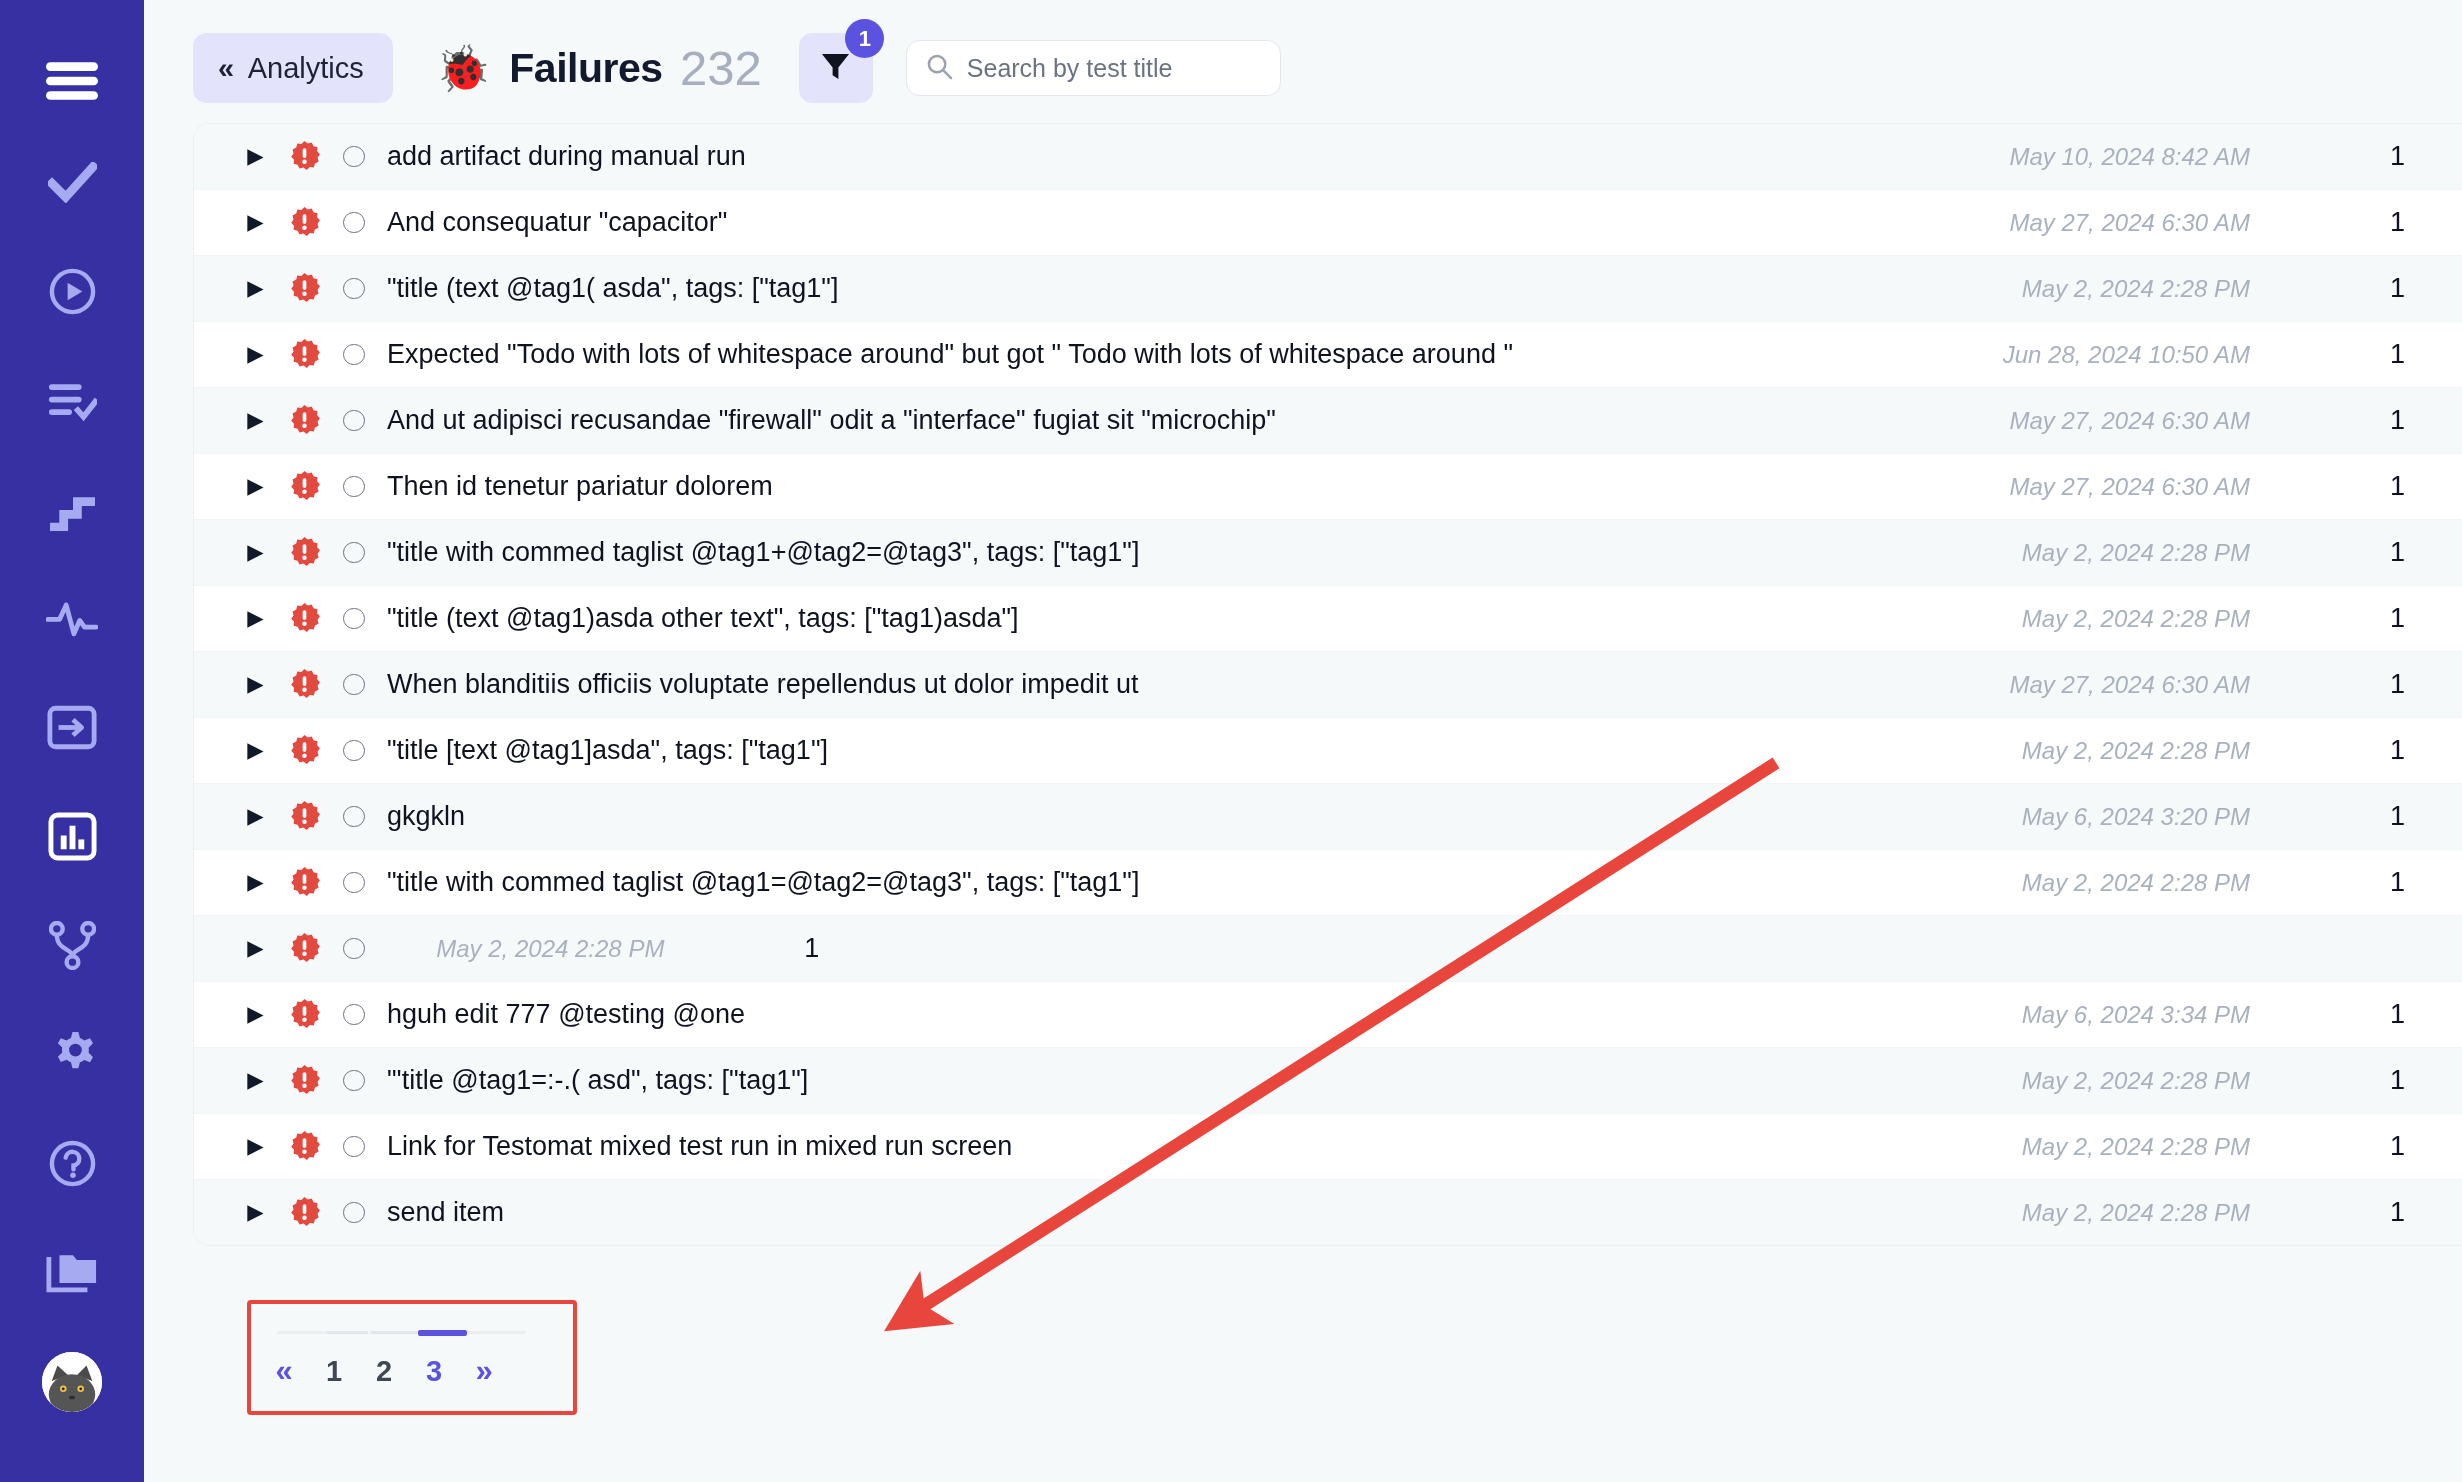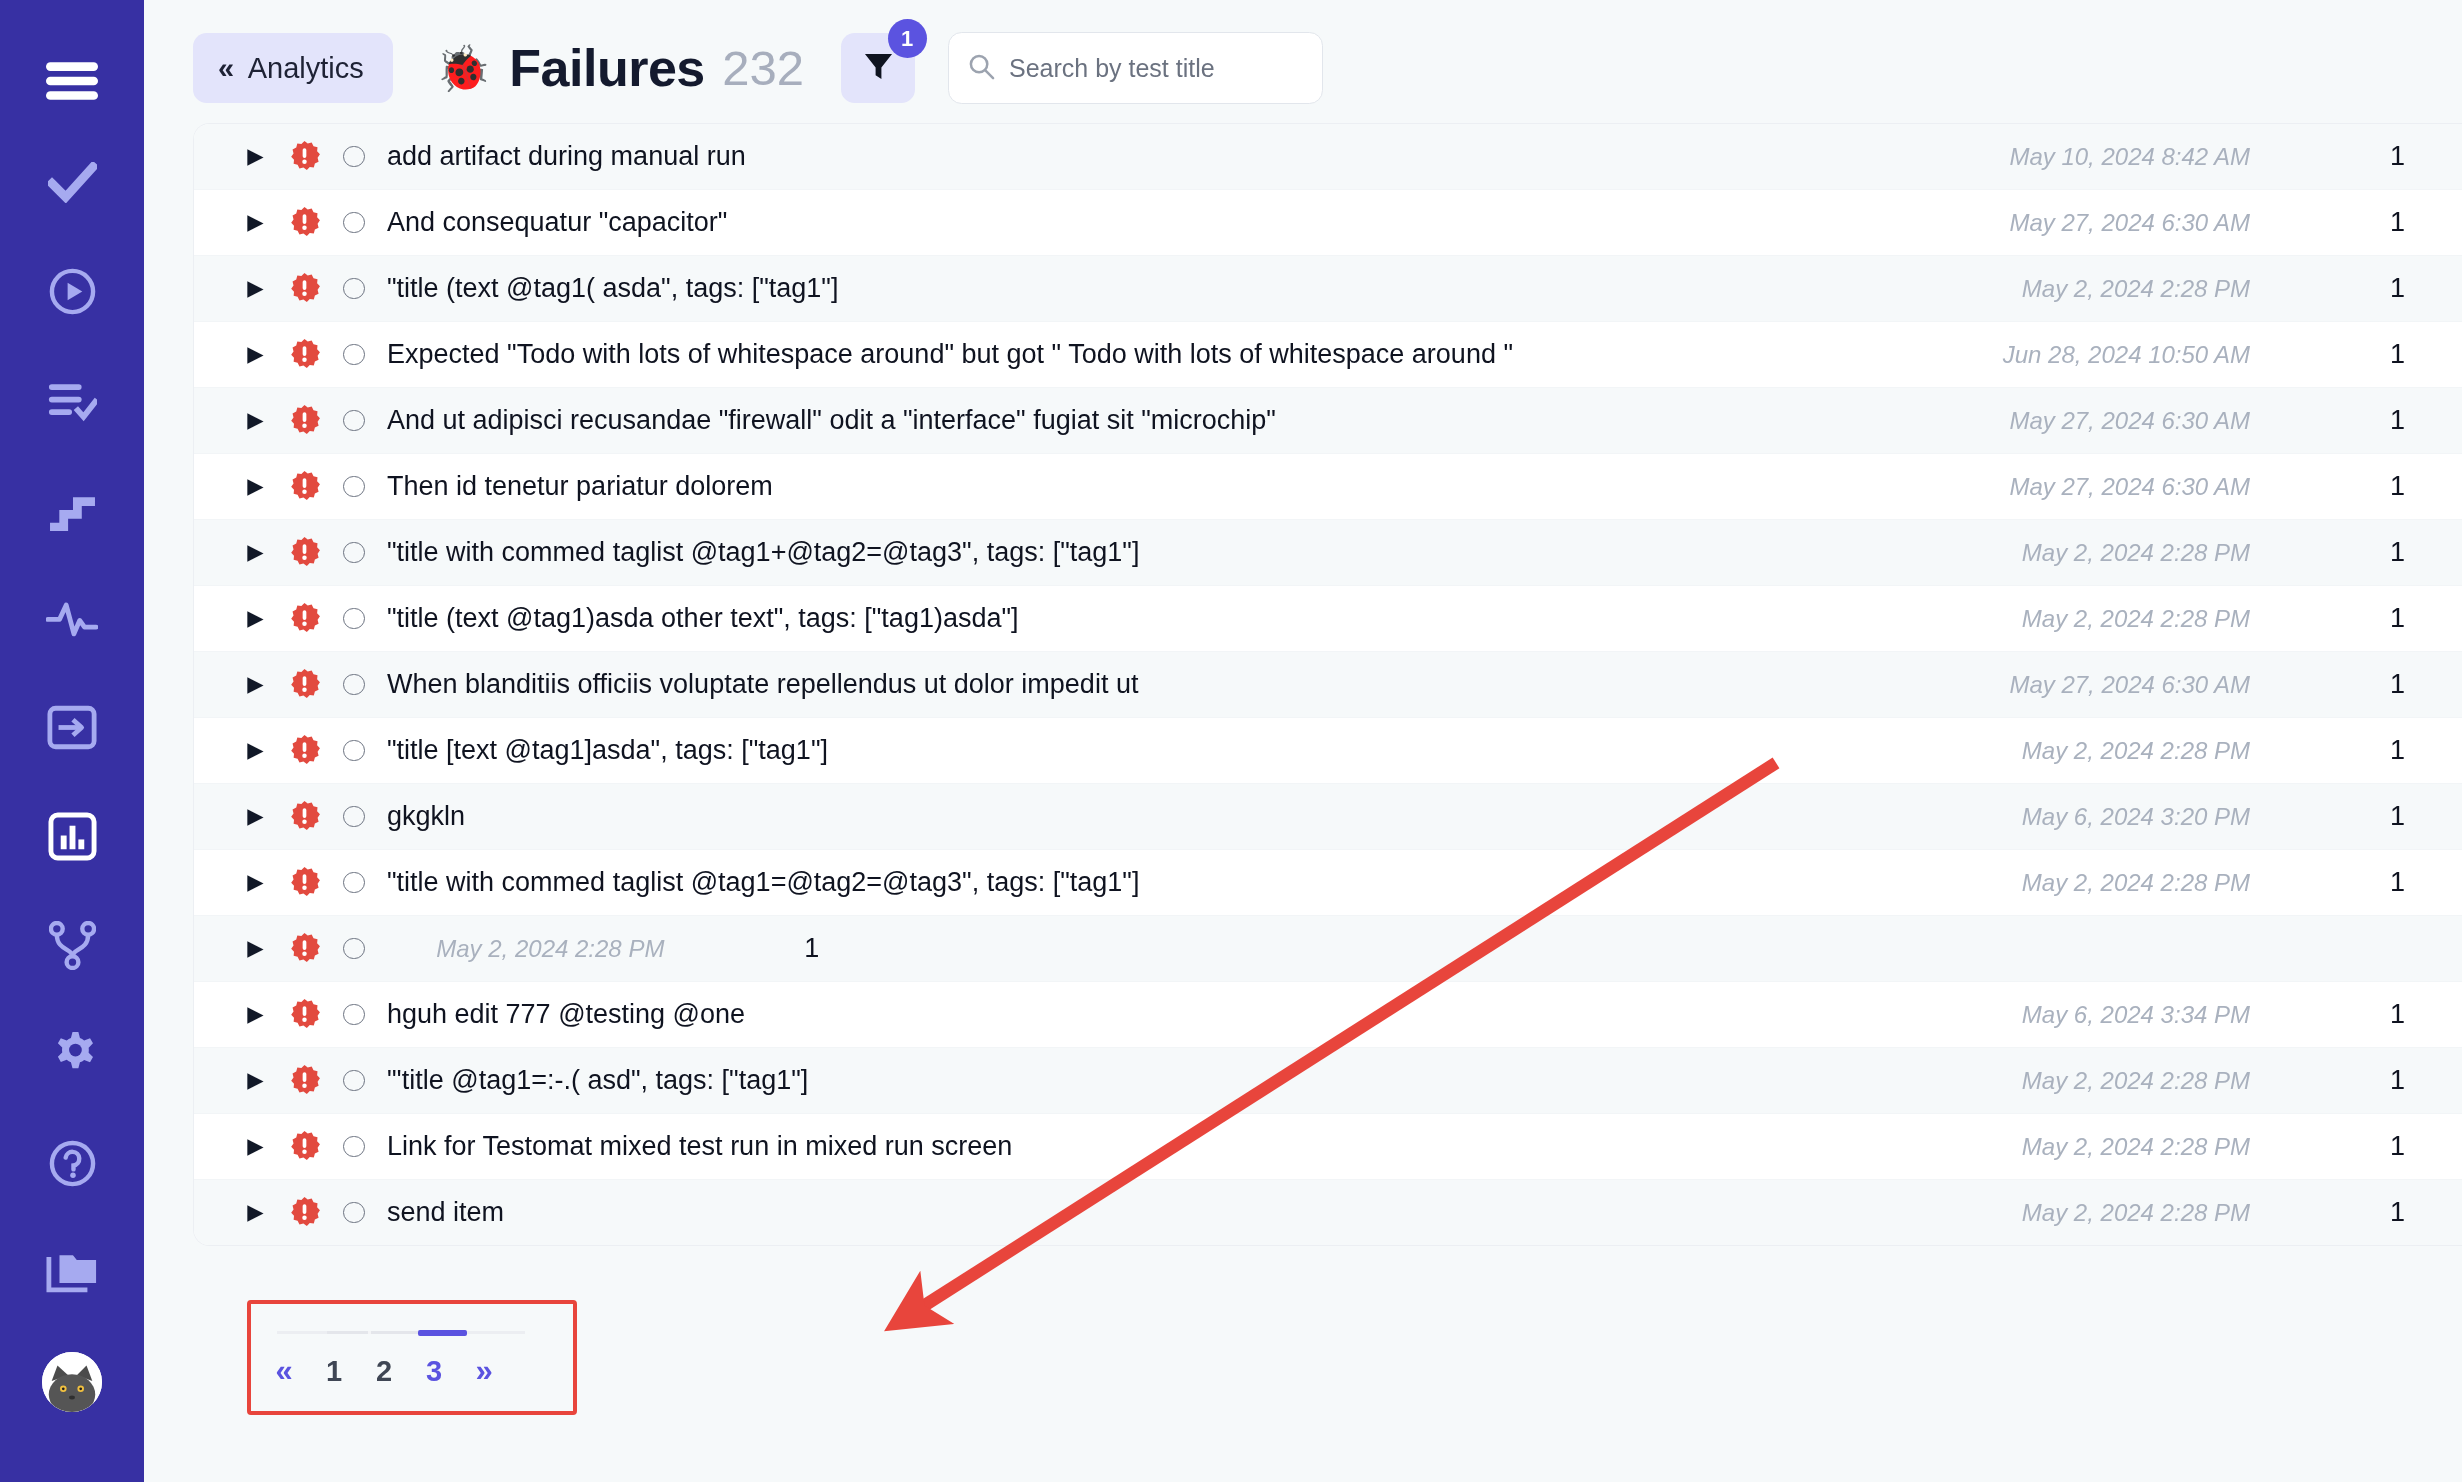--- a/index.html
+++ b/index.html
@@ -58,42 +58,42 @@
     cursor: pointer;
     border: none;
   }
   .analytics-btn .chev { font-size: 29px; line-height: 1; color:#1e2235; font-weight:600;}
   .title-wrap {
     display: flex; align-items: center; gap: 17.5px;
     margin-left: 43px;
   }
   .bug-emoji { font-size: 45px; line-height:1; }
   .title-main {
-    font-size: 52px; font-weight: 800; color: #141a2e; letter-spacing: -0.5px;
+    font-size: 41px; font-weight: 800; color: #141a2e; letter-spacing: -0.5px;
   }
   .title-count {
     font-size: 49px; font-weight: 400; color: #a7aebd;
   }
   .filter-wrap { position: relative; margin-left: 37px; }
   .filter-btn {
     width: 74px; height: 70px; border-radius: 13.6px;
     background: #e3e4fb;
     display: flex; align-items: center; justify-content: center;
     cursor: pointer; border: none;
   }
   .filter-badge {
     position: absolute; top: -13.6px; right: -11.6px;
     width: 39px; height: 39px; border-radius: 50%;
     background: #5b53e0; color: #fff;
     font-size: 22px; font-weight: 600;
     display: flex; align-items: center; justify-content: center;
   }
   .search-box {
     margin-left: 33px;
-    width: 375px; height: 72px;
+    width: 375px; height: 56px;
     background: #ffffff;
     border: 1px solid #e2e6ec;
     border-radius: 13.6px;
     display: flex; align-items: center;
     padding: 0 19.4px; gap: 13.6px;
   }
   .search-input {
     border: none; outline: none; background: transparent;
     font-size: 25px; color: #636b7e;
     font-family: "Liberation Sans", sans-serif;

